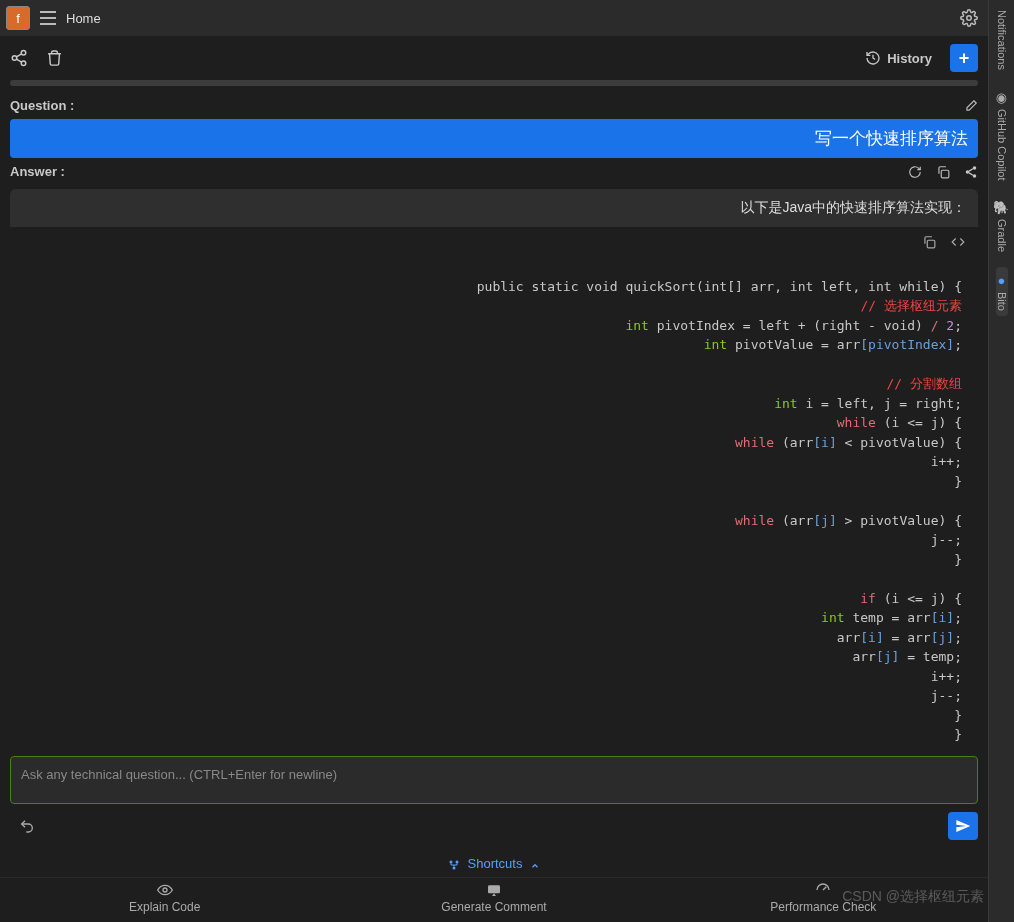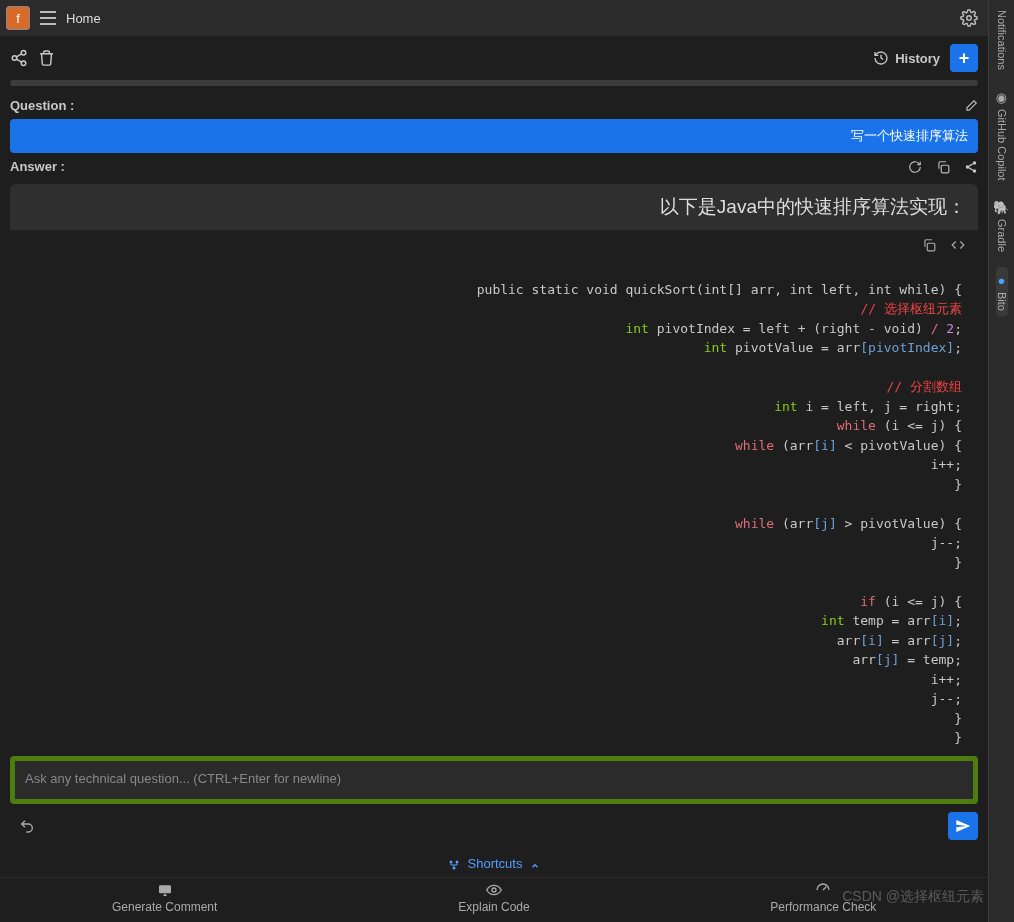--- a/index.html
+++ b/index.html
@@ -48,49 +48,49 @@
 }
 .menu-icon { color: #bbb; cursor: pointer; }
 .home-label { color: #ddd; font-weight: 400; }
 .gear { color: #bbb; cursor: pointer; }
 
 .toolbar {
   height: 44px;
   display: flex; align-items: center; justify-content: space-between;
   padding: 0 10px;
 }
-.toolbar-left, .toolbar-right { display: flex; align-items: center; gap: 10px; }
+.toolbar-left, .toolbar-right { display: flex; align-items: center; gap: 18px; }
 .tb-icon { color: #c8c8c8; cursor: pointer; }
 .history { display: flex; align-items: center; gap: 6px; color: #c8c8c8; cursor: pointer; font-weight:600; }
 .plus-btn {
   width: 28px; height: 28px; background: #1a73e8; border-radius: 4px;
   display: flex; align-items: center; justify-content: center; color: #fff;
   font-size: 18px; font-weight: 600; cursor: pointer;
 }
 .thin-bar { height: 6px; background: #3c3c3c; margin: 0 10px 6px; border-radius: 3px; }
 
 .content { flex: 1; overflow: auto; padding: 0 10px; text-align: right; }
 .sec-head {
   display: flex; align-items: center; justify-content: space-between;
   padding: 6px 0;
 }
 .sec-head h3 { font-size: 13px; font-weight: 600; color: #c8c8c8; }
 .sec-icons { display: flex; gap: 14px; color: #bbb; }
 .sec-icons span { cursor: pointer; }
 
 .question-box {
   background: #1a73e8; color: #fff; padding: 8px 10px; border-radius: 4px;
-  font-size: 13px;
+  font-size: 17px;
 }
 
 .answer-box {
   background: #2f2f2f; border-radius: 6px; margin-top: 4px;
   padding: 10px 0 0 0;
 }
-.answer-text { padding: 0 12px 10px; color: #ddd; font-size: 19px; }
+.answer-text { padding: 0 12px 10px; color: #ddd; font-size: 14px; }
 
 .code-block {
   background: #1e1e1e; margin: 0; position: relative;
   border-radius: 0 0 6px 6px;
 }
 .code-tools {
   position: absolute; top: 8px; right: 12px; display: flex; gap: 14px;
   color: #aaa;
 }
 .code-tools span { cursor: pointer; }
@@ -105,21 +105,21 @@
 .kw { color: #e06c75; }
 .ty { color: #84cc16; }
 .num { color: #c98be6; }
 .idx { color: #6aa0d8; }
 .cm { color: #ef4444; }
 
 .input-area {
   padding: 10px; display: flex; flex-direction: column; gap: 8px;
 }
 .textbox {
-  background: #2b2b2b; border: 5px solid #4d7c0f; border-radius: 4px;
+  background: #2b2b2b; border: 1px solid #4d7c0f; border-radius: 4px;
   padding: 10px; min-height: 48px; color: #888; font-size: 13px;
 }
 .input-row { display: flex; justify-content: space-between; align-items: center; }
 .undo { color: #aaa; cursor: pointer; padding: 4px 8px; }
 .send-btn {
   width: 30px; height: 28px; background: #1a73e8; border-radius: 4px;
   display: flex; align-items: center; justify-content: center; color: #fff;
   cursor: pointer;
 }
 
@@ -311,35 +311,35 @@
     <span>
       <svg width="10" height="10" viewBox="0 0 24 24" fill="none" stroke="#5a9cff" stroke-width="3">
           <path d="M6 15l6-6 6 6"></path>
         </svg>
     </span>
   </div>
 
   <div class="bottom-actions">
     <div class="ba">
       <span class="ico">
+        <svg width="16" height="16" viewBox="0 0 24 24" fill="none" stroke="#aaa" stroke-width="2">
+            <path d="M1 12s4-7 11-7 11 7 11 7-4 7-11 7S1 12 1 12z"></path>
+            <circle cx="12" cy="12" r="3"></circle>
+          </svg>
+      </span>
+      <span>Explain Code</span>
+    </div>
+    <div class="ba">
+      <span class="ico">
         <svg width="16" height="16" viewBox="0 0 24 24" fill="#aaa">
             <rect x="3" y="5" width="18" height="12" rx="2"></rect>
             <path d="M9 21l3-4 3 4z"></path>
           </svg>
       </span>
       <span>Generate Comment</span>
-    </div>
-    <div class="ba">
-      <span class="ico">
-        <svg width="16" height="16" viewBox="0 0 24 24" fill="none" stroke="#aaa" stroke-width="2">
-            <path d="M1 12s4-7 11-7 11 7 11 7-4 7-11 7S1 12 1 12z"></path>
-            <circle cx="12" cy="12" r="3"></circle>
-          </svg>
-      </span>
-      <span>Explain Code</span>
     </div>
     <div class="ba">
       <span class="ico">
         <svg width="16" height="16" viewBox="0 0 24 24" fill="none" stroke="#aaa" stroke-width="2">
             <path d="M12 3a9 9 0 0 1 9 9"></path>
             <path d="M12 3a9 9 0 0 0-9 9"></path>
             <path d="M12 12l5-5"></path>
           </svg>
       </span>
       <span>Performance Check</span>

